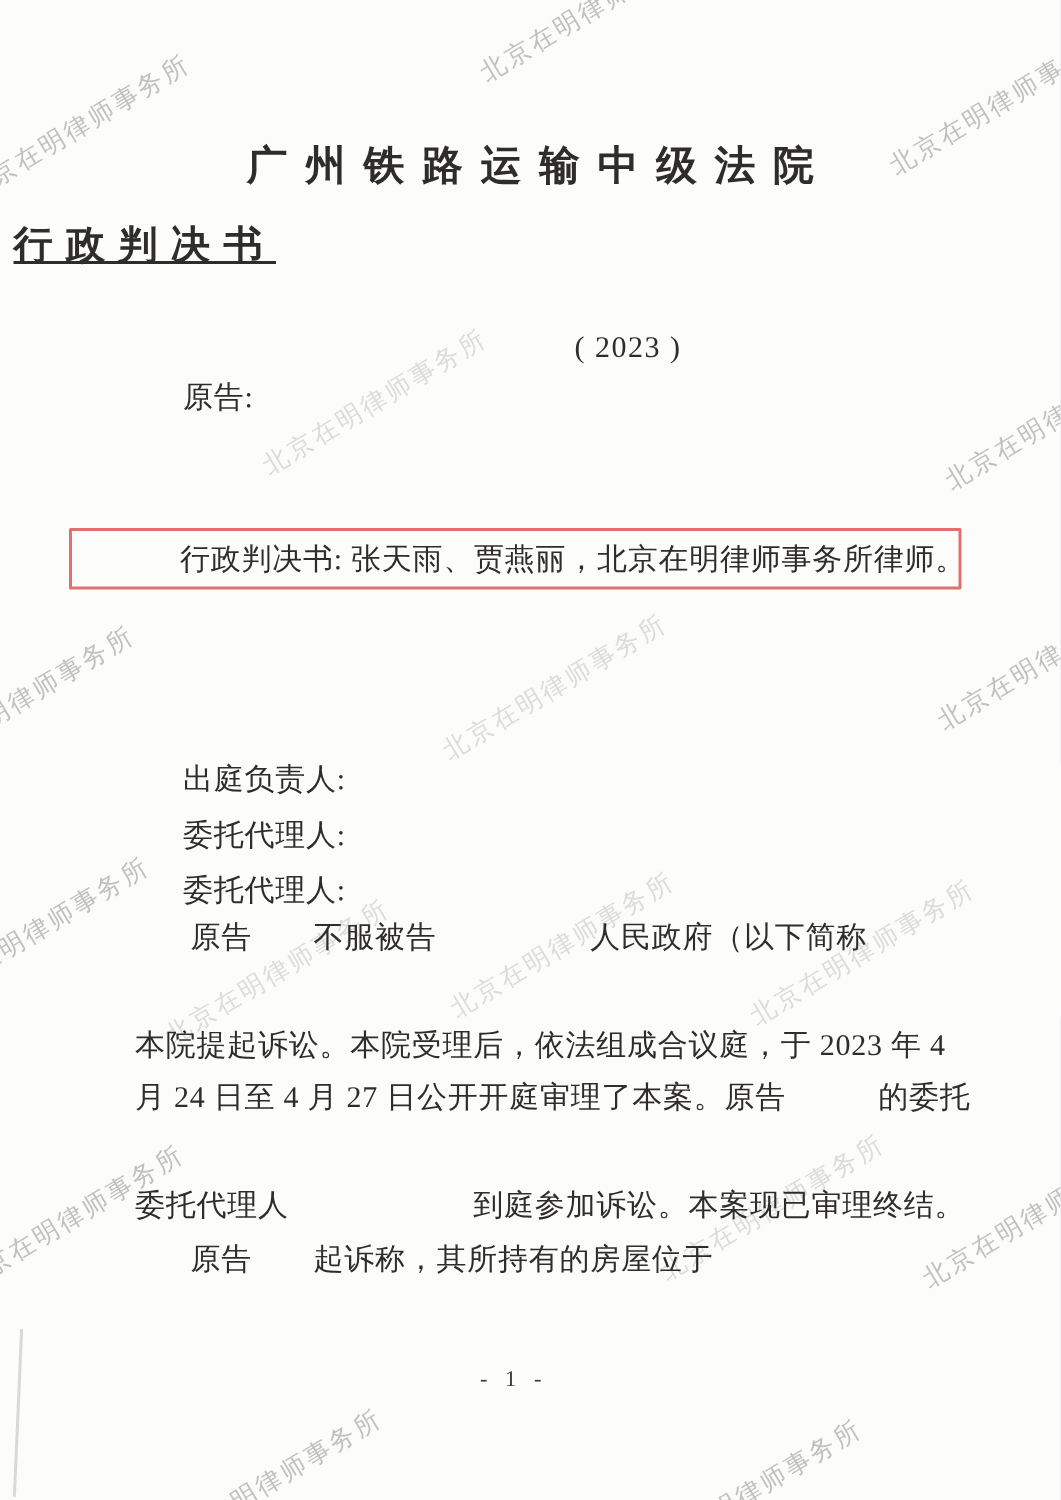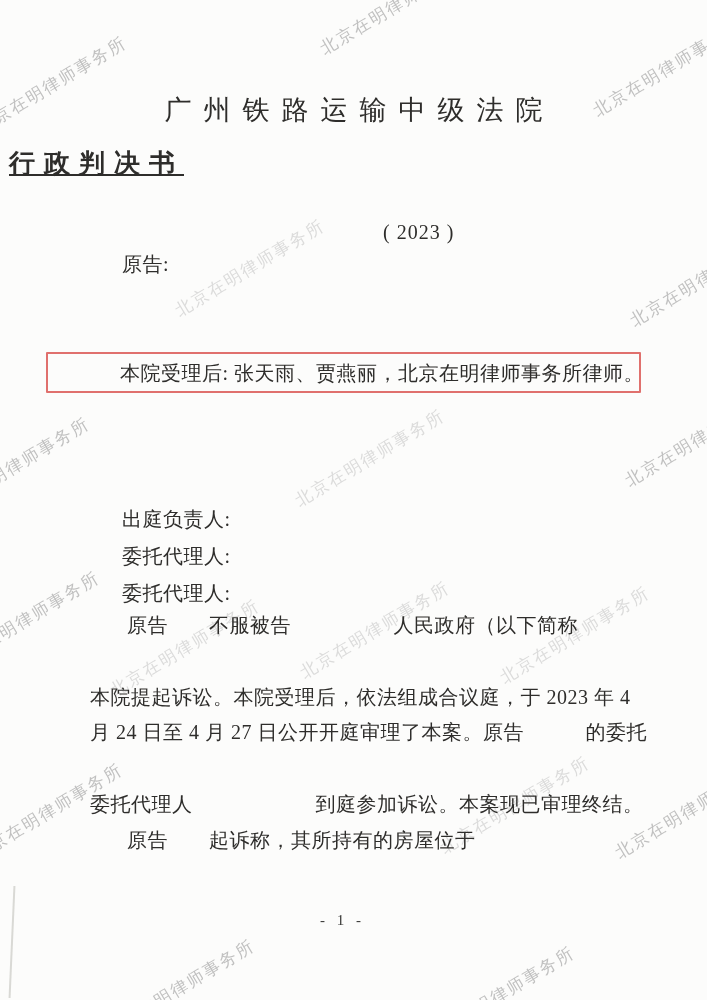--- a/index.html
+++ b/index.html
@@ -15,21 +15,21 @@
     font-family:"Liberation Sans","DejaVu Sans",sans-serif;
     font-size:17px; letter-spacing:2px;
     color:rgba(128,128,128,0.48);
     transform:translate(-50%,-50%) rotate(-31deg);
     pointer-events:none; user-select:none;
   }
   .wm.f { color:rgba(128,128,128,0.26); }
   
   .court-title {
     position:absolute; top:92px; left:0; width:100%;
-    text-align:center; font-size:27px; font-weight:400;
+    text-align:center; font-size:27px; font-weight:700;
     letter-spacing:12px; padding-left:12px; box-sizing:border-box;
   }
   .doc-title {
     position:absolute; top:146px; left:0; width:100%;
     font-size:26px; font-weight:700;
     letter-spacing:9px; padding-left:9px; box-sizing:border-box;text-decoration:underline;
   }
   .case-no { position:absolute; top:221px; left:383px; font-size:20px; letter-spacing:1px; }
   
   .lbl { position:absolute; left:122px; font-size:20px; letter-spacing:0.5px; white-space:nowrap; }
@@ -92,21 +92,21 @@
   <span class="wm" style="left:180px; top:988px;">北京在明律师事务所</span>
   <span class="wm" style="left:500px; top:995px;">北京在明律师事务所</span>
 
   <div class="court-title">广州铁路运输中级法院</div>
   <div class="doc-title">行政判决书</div>
   <div class="case-no">( 2023 )</div>
 
   <div class="lbl plaintiff-line">原告:</div>
 
   <div class="hl-box">
-    <span class="hl-text">本院受理后: 张天雨、贾燕丽，北京在明律师事务所律师。</span>
+    <span class="hl-text">行政判决书: 张天雨、贾燕丽，北京在明律师事务所律师。</span>
   </div>
 
 
   <div class="lbl appear-line">出庭负责人:</div>
   <div class="lbl agent1-line">委托代理人:</div>
   <div class="lbl agent2-line">委托代理人:</div>
 
   <div class="bl ind2" style="top:607px;">原告　　不服被告　　　　　人民政府（以下简称</div>
   <div class="bl" style="top:679px;">本院提起诉讼。本院受理后，依法组成合议庭，于 2023 年 4</div>
   <div class="bl" style="top:714px;">月 24 日至 4 月 27 日公开开庭审理了本案。原告　　　的委托</div>

